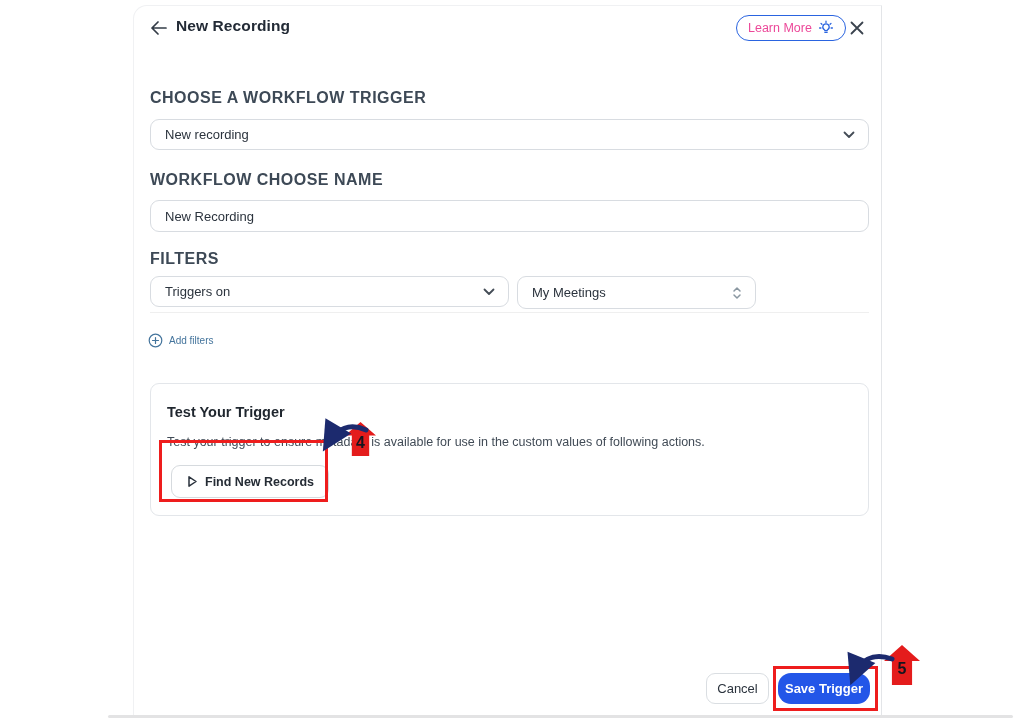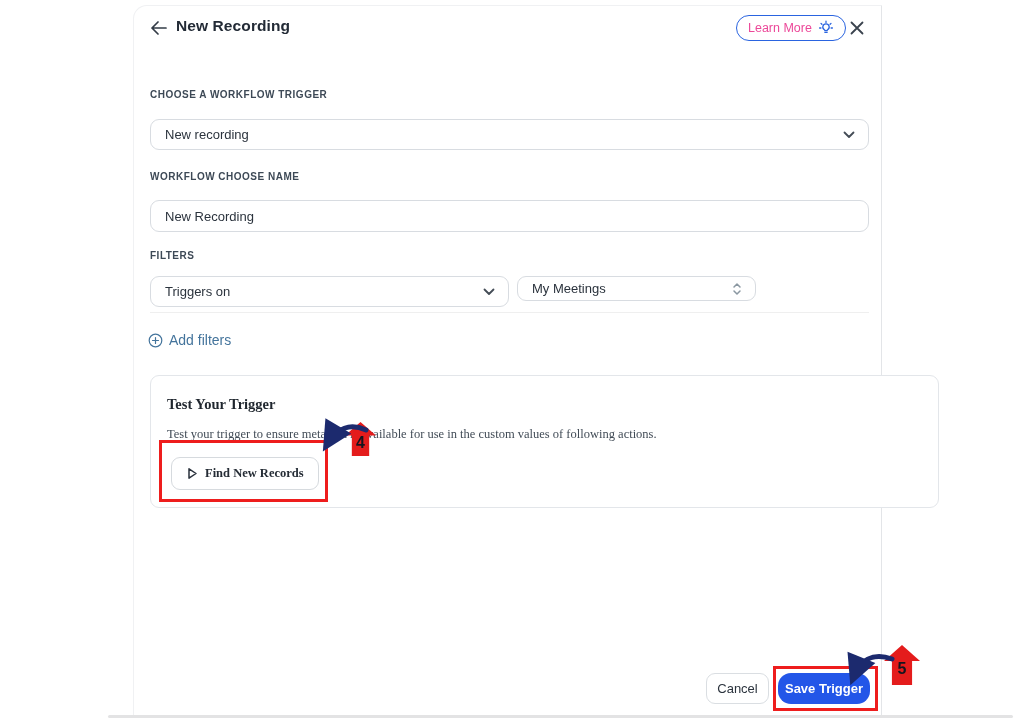--- a/index.html
+++ b/index.html
@@ -23,42 +23,42 @@
                 display:flex; align-items:center; gap:6px; background:#ffffff;
                 border:1.5px solid #2a64e0; border-radius:14px; color:#ec4899;
                 font-family:inherit; font-size:12.5px; font-weight:500; cursor:pointer; }
   .close-btn { position:absolute; left:847px; top:18px; width:20px; height:20px;
                background:none; border:none; cursor:pointer; color:#3a434e;
                display:flex; align-items:center; justify-content:center; }
   .subtitle { position:absolute; left:150px; top:49px; font-size:12.5px; color:#5b6b7a; }
   .subtitle a { color:#2a6be0; font-weight:500; text-decoration:none; margin-left:3px; cursor:pointer; }
 
   
-  .field-label { position:absolute; left:150px; font-size:10px; font-weight:700;
+  .field-label { position:absolute; left:150px; font-size:16px; font-weight:700;
                  color:#3d4956; letter-spacing:.5px; }
   .select, .text-input { position:absolute; background:#ffffff; border:1px solid #d8dce1;
                  border-radius:9px; font-size:13px; font-weight:500; color:#2b333d; }
   .select { display:flex; align-items:center; justify-content:space-between;
             padding:0 13px 0 14px; cursor:pointer; }
   .text-input { padding:0 14px; font-family:inherit; outline:none; }
   .sel-full  { left:150px; top:119px; width:719px; height:31px; }
   .inp-name  { left:150px; top:200px; width:719px; height:32px; }
   .sel-a     { left:150px; top:276px; width:359px; height:31px;gap:26px; }
-  .sel-b     { left:517px; top:276px; width:239px; height:25px; }
+  .sel-b     { left:517px; top:276px; width:239px; height:33px; }
   .chev { color:#444c56; flex:0 0 auto; }
   .updown { color:#8a97a1; flex:0 0 auto; }
   .filters-divider { position:absolute; left:150px; top:312px; width:719px; height:1px; background:#efefef; }
 
   .add-filters { position:absolute; left:148px; top:330px; height:20px; display:flex;
                  align-items:center; gap:6px; background:none; border:none; cursor:pointer;
-                 font-family:inherit; font-size:14px; font-weight:500; color:#44749c; }
+                 font-family:inherit; font-size:10px; font-weight:500; color:#44749c; }
 
   
-  .test-card { position:absolute; left:150px; top:375px; width:789px; height:133px;
-               background:#ffffff; border:1px solid #e3e6ea; border-radius:9px;font-family:Liberation Serif, serif; }
+  .test-card { position:absolute; left:150px; top:383px; width:719px; height:133px;
+               background:#ffffff; border:1px solid #e3e6ea; border-radius:9px; }
   .card-title { position:absolute; left:16px; top:20px; font-size:14.5px; font-weight:700; color:#1f262e; }
   .card-desc  { position:absolute; left:16px; top:51px; width:680px; font-size:12.5px; color:#414b56; }
   .find-btn { position:absolute; left:20px; top:81px; height:33px; padding:0 14px;
               display:flex; align-items:center; gap:7px; background:#ffffff;
               border:1px solid #d6dade; border-radius:9px; cursor:pointer;
               font-family:inherit; font-size:12.5px; font-weight:600; color:#252c35; }
 
   
   .cancel-btn { position:absolute; left:706px; top:673px; width:63px; height:31px;
                 background:#ffffff; border:1px solid #dadee2; border-radius:9px;

